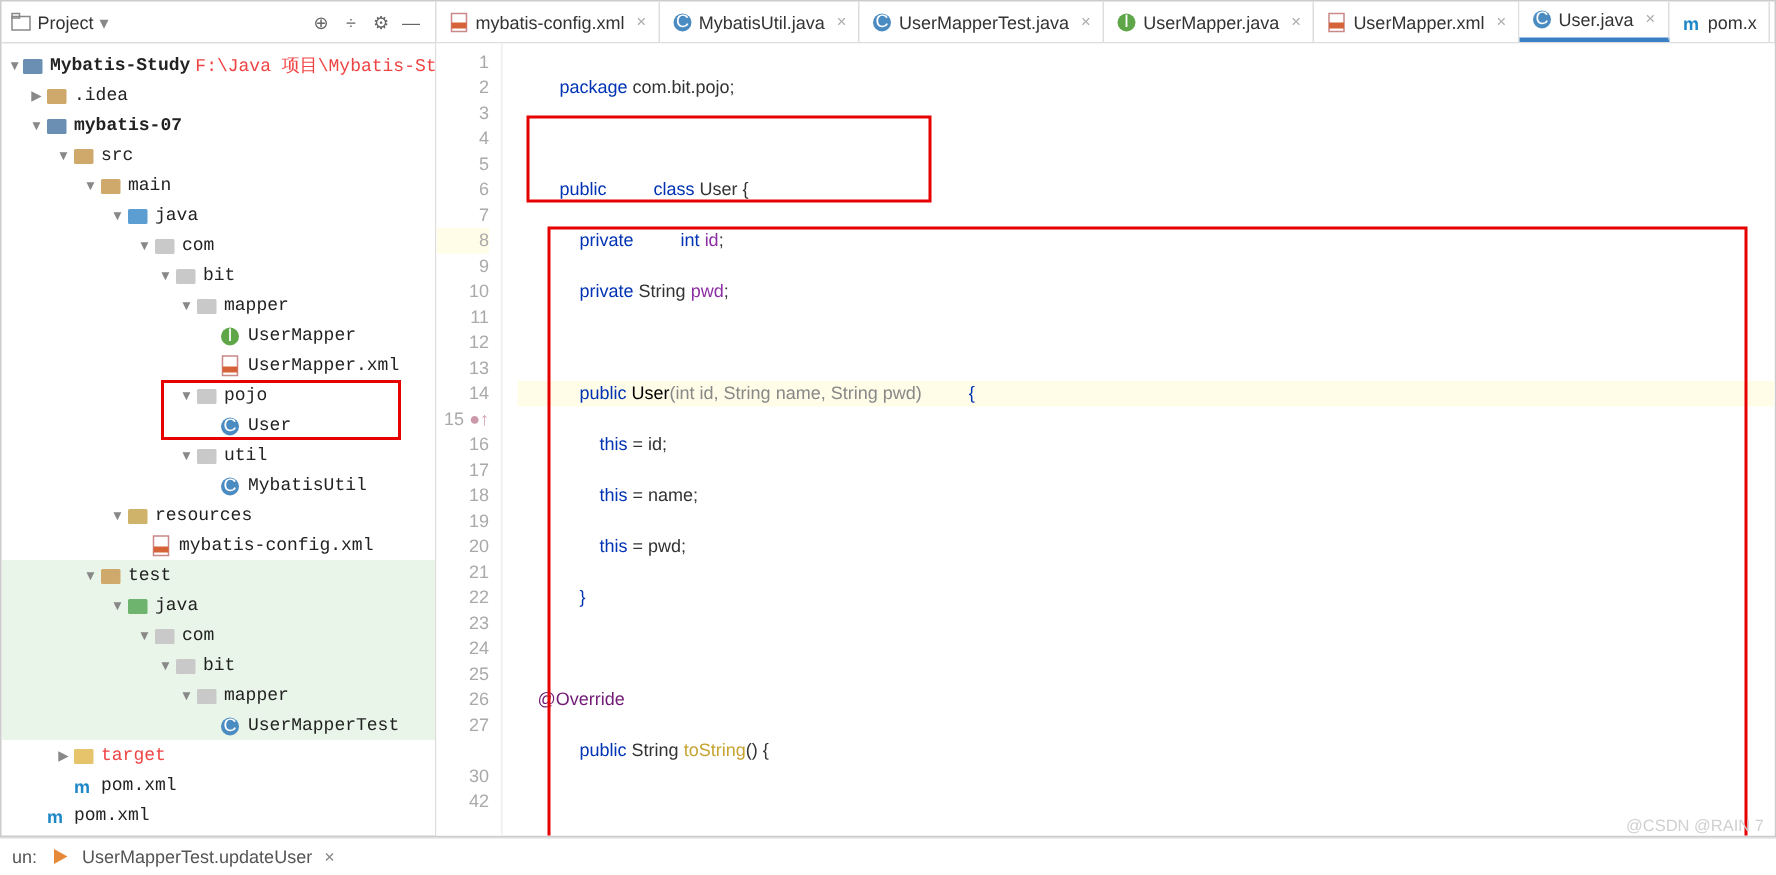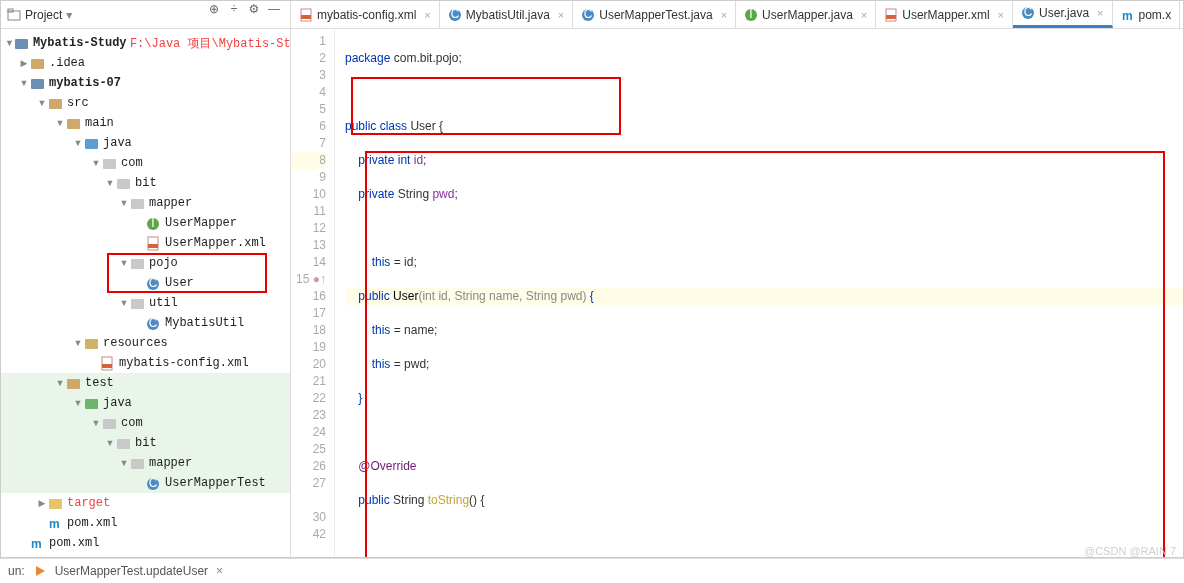--- a/index.html
+++ b/index.html
@@ -1,19 +1,19 @@
 <!DOCTYPE html>
 <html><head>
 <meta charset="utf-8">
 <style>
 * { margin:0; padding:0; box-sizing:border-box; font-family:"Segoe UI",Arial,sans-serif; font-size:12px; }
 body { background:#fff; color:#333; width:1184px; height:583px; overflow:hidden; position:relative; }
 .ide { display:flex; height:558px; border:1px solid #ccc; }
 .sidebar { width:290px; border-right:1px solid #ddd; display:flex; flex-direction:column; }
-.proj-head { height:28px; display:flex; padding:0 6px; border-bottom:1px solid #ddd; }
+.proj-head { height:28px; display:flex; align-items:center; padding:0 6px; border-bottom:1px solid #ddd; }
 .proj-head .lbl { display:flex; align-items:center; gap:4px; }
 .proj-head .sp { flex:1; }
 .proj-head .ico { width:16px; height:16px; display:flex; align-items:center; justify-content:center; color:#666; cursor:pointer; margin:0 2px; }
 .tree { flex:1; overflow:auto; padding:4px 0; position:relative; }
 .node { display:flex; align-items:center; height:20px; white-space:nowrap; cursor:pointer; }
 .arr { width:10px; display:flex; justify-content:center; color:#888; font-size:9px; }
 .fi { width:16px; height:16px; display:flex; align-items:center; justify-content:center; margin-right:4px; }
 .fi svg { width:15px; height:15px; }
 .nm { color:#222;font-family:Liberation Mono, monospace; }
 .nm.dim { color:#ef4444; }
@@ -21,21 +21,21 @@
 .main { flex:1; display:flex; flex-direction:column; min-width:0; }
 .tabs { height:28px; display:flex; align-items:stretch; border-bottom:1px solid #ddd; overflow:hidden; }
 .tab { display:flex; align-items:center; padding:0 8px; border-right:1px solid #ddd; gap:4px; cursor:pointer; }
 .tab.active { border-bottom:3px solid #3b7fc4; background:#fff; }
 .tab .x { color:#aaa; margin-left:4px; font-size:11px; }
 .editor { flex:1; display:flex; overflow:hidden; position:relative; background:#fff; }
 .gut { width:44px; text-align:right; color:#aaa; padding:4px 8px 0 0; font-family:Consolas,monospace; line-height:17px; background:#fff; border-right:1px solid #eee; font-size:11px;}
 .gut div{height:17px;}
 .code { flex:1; padding:4px 0 0 10px; font-family:Consolas,monospace; line-height:17px; font-size:12px; white-space:pre; position:relative; }
 .cl{height:17px;}
-.kw{color:#0033b3;}
+.kw{color:#0033b3;margin-left:28px;}
 .cls{color:#000;}
 .fn{color:#c7a431;}
 .fld{color:#8b2fa3;}
 .ann{color:#701a75;}
 .status { height:24px; border-top:1px solid #ddd; display:flex; align-items:center; padding:0 8px; gap:8px; font-size:12px; color:#555; }
 .watermark { position:absolute; bottom:26px; right:8px; color:#d0d0d0; font-size:11px; }
 .hl-green { background:#e8f5e8; }
 .hl-yellow { background:#fffde7; }
 .dc{color:#888;}
 </style>
@@ -384,22 +384,22 @@
           <div>42</div>
           <div></div>
       </div>
       <div class="code">
 <div class="cl"><span class="kw">package</span><span> com.bit.pojo;</span></div>
 <div class="cl"></div>
 <div class="cl"><span class="kw">public</span> <span class="kw">class</span><span> User {</span></div>
 <div class="cl">    <span class="kw">private</span> <span class="kw">int</span> <span class="fld">id</span>;</div>
 <div class="cl">    <span class="kw">private</span> <span>String</span> <span class="fld">pwd</span>;</div>
 <div class="cl"></div>
+<div class="cl hl-yellow">    <span class="kw">public</span> <span class="cls">User</span><span class="dc">(int id, String name, String pwd)</span> <span class="kw">{</span></div>
 <div class="cl">        <span class="kw">this</span><span></span><span> = id;</span></div>
-<div class="cl hl-yellow">    <span class="kw">public</span> <span class="cls">User</span><span class="dc">(int id, String name, String pwd)</span> <span class="kw">{</span></div>
 <div class="cl">        <span class="kw">this</span><span></span><span> = name;</span></div>
 <div class="cl">        <span class="kw">this</span><span></span><span> = pwd;</span></div>
 <div class="cl">    <span class="kw">}</span></div>
 <div class="cl"></div>
 <div class="cl">    <span class="ann">@Override</span></div>
 <div class="cl">    <span class="kw">public</span> <span>String</span> <span class="fn">toString</span><span>() {</span></div>
 
 
 
 

